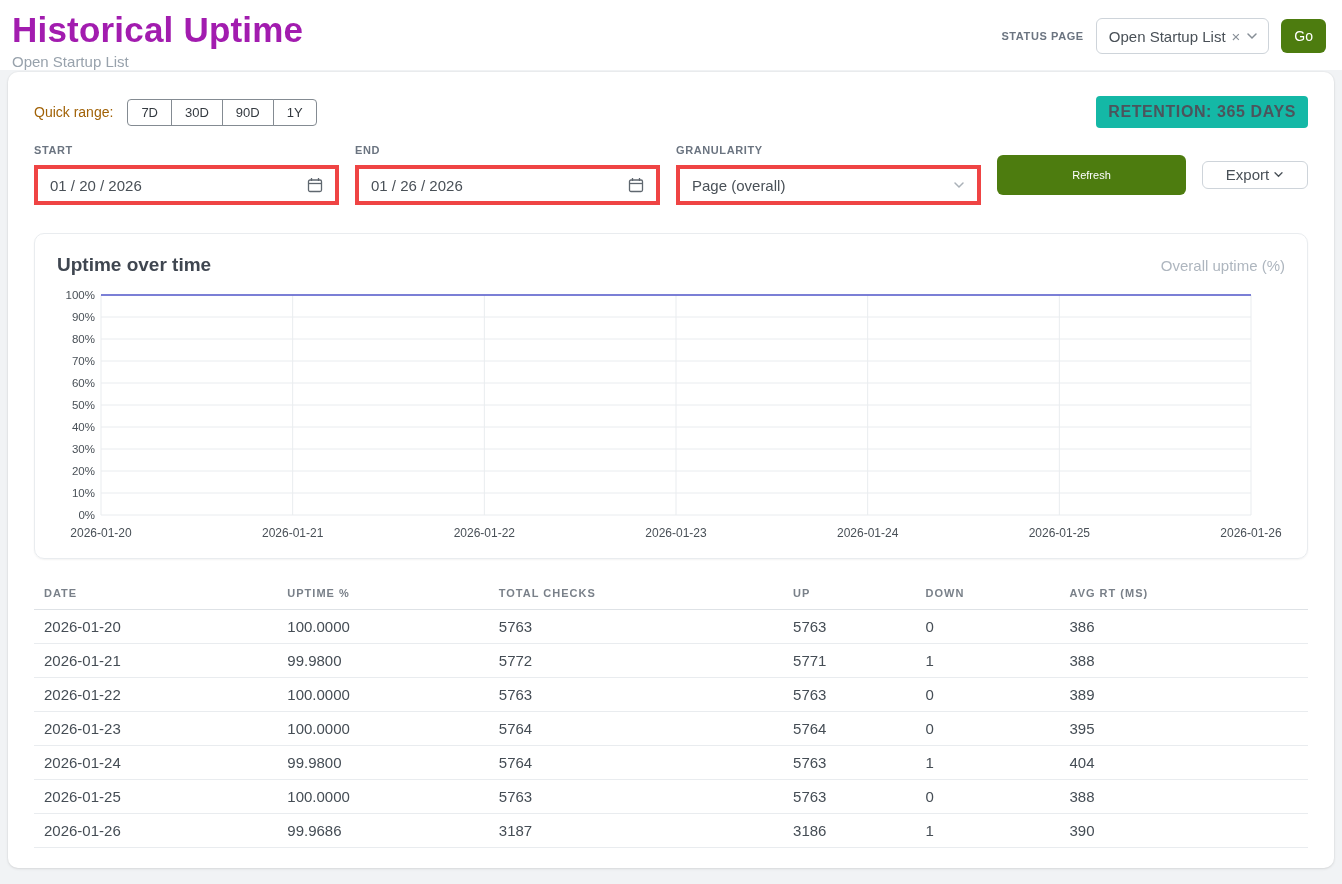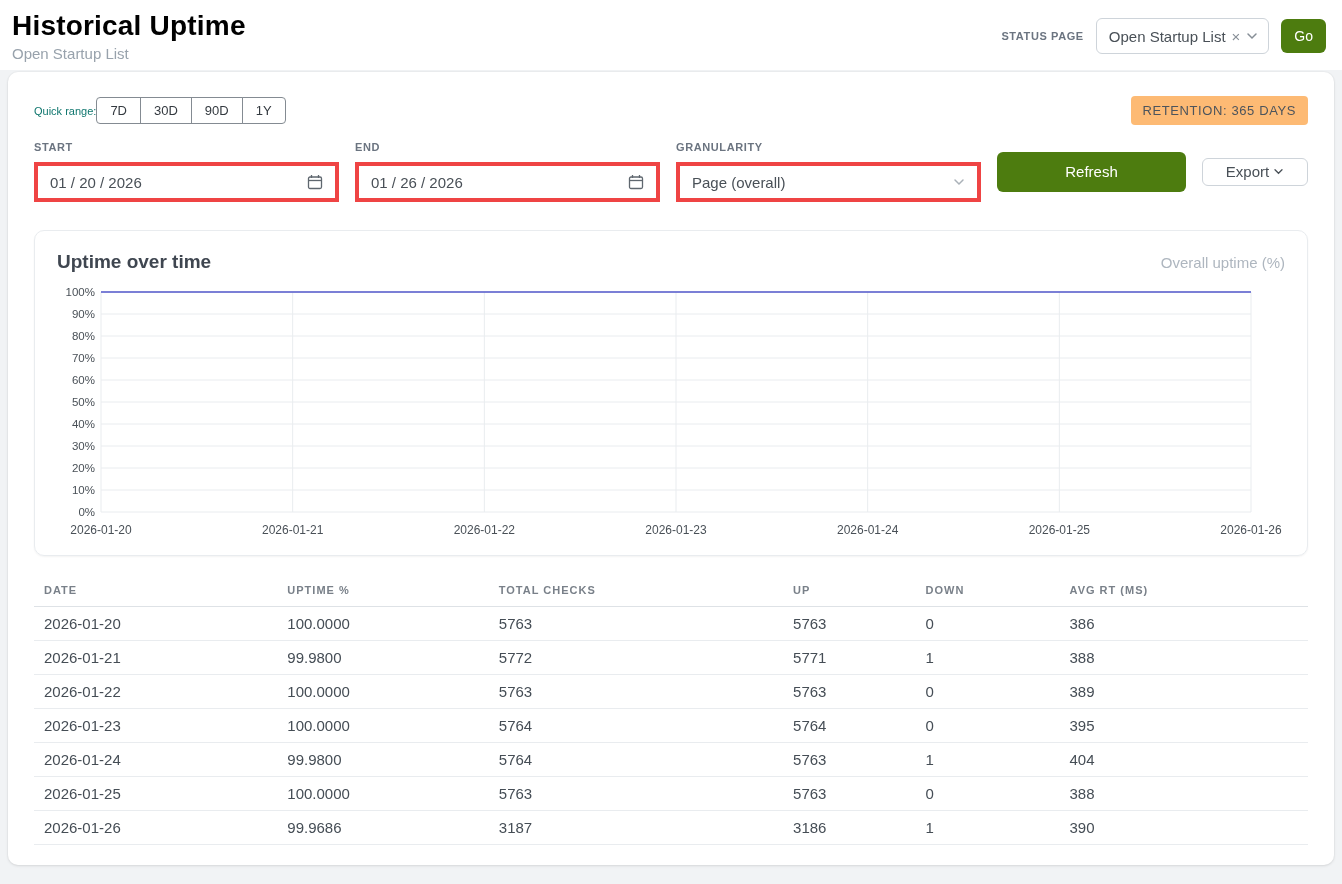--- a/index.html
+++ b/index.html
@@ -13,23 +13,23 @@
   
   .topbar {
     background: #ffffff;
     height: 70px;
     display: flex;
     align-items: flex-start;
     justify-content: space-between;
     padding: 10px 16px 0 12px;
   }
   .page-title {
-    font-size: 28px;
+    font-size: 35px;
     font-weight: 700;
-    color: #000000;
+    color: #a21caf;
     letter-spacing: 0.2px;
   }
   .page-subtitle {
     font-size: 15px;
     color: #98a2ac;
     margin-top: 3px;
   }
   .topbar-right {
     display: flex;
     align-items: center;
@@ -78,42 +78,43 @@
     background: #ffffff;
     border-radius: 10px;
     box-shadow: 0 1px 3px rgba(0,0,0,0.10), 0 0 0 1px rgba(0,0,0,0.02);
     padding: 24px 26px 20px 26px;
   }
   .quick-row {
     display: flex;
     align-items: center;
   }
   .quick-label {
-    font-size: 11px;
-    color: #0f766e;
+    font-size: 14px;
+    color: #a16207;
+    margin-right: 14px;
   }
   .seg-group { display: flex; }
   .seg-btn {
     background: #ffffff;
     border: 1px solid #848b92;
     font-family: inherit;
     font-size: 13px;
     color: #343a40;
     padding: 5px 13px;
     margin-left: -1px;
     cursor: pointer;
   }
   .seg-btn:first-child { margin-left: 0; border-radius: 4px 0 0 4px; }
   .seg-btn:last-child { border-radius: 0 4px 4px 0; }
   .spacer { flex: 1; }
   .retention-badge {
-    background: #fdba74;
+    background: #14b8a6;
     color: #4c545c;
-    font-size: 13px;
-    font-weight: 400;
+    font-size: 16px;
+    font-weight: 700;
     letter-spacing: 0.6px;
     padding: 7px 12px;
     border-radius: 4px;
   }
 
   
   .form-row {
     display: flex;
     align-items: center;
     gap: 16px;
@@ -137,21 +138,21 @@
     border: 4px solid #ef4444;
     border-radius: 0;
     background: #fff;
     font-size: 15px;
     color: #495057;
     cursor: pointer;
   }
   .btn-refresh {
     flex: 1;
     height: 40px;
-    font-size: 15px;
+    font-size: 11px;
     border-radius: 6px;
   }
   .btn-export {
     width: 106px;
     height: 28px;
     background: #ffffff;
     border: 1px solid #ced4da;
     border-radius: 6px;
     font-family: inherit;
     font-size: 15px;

